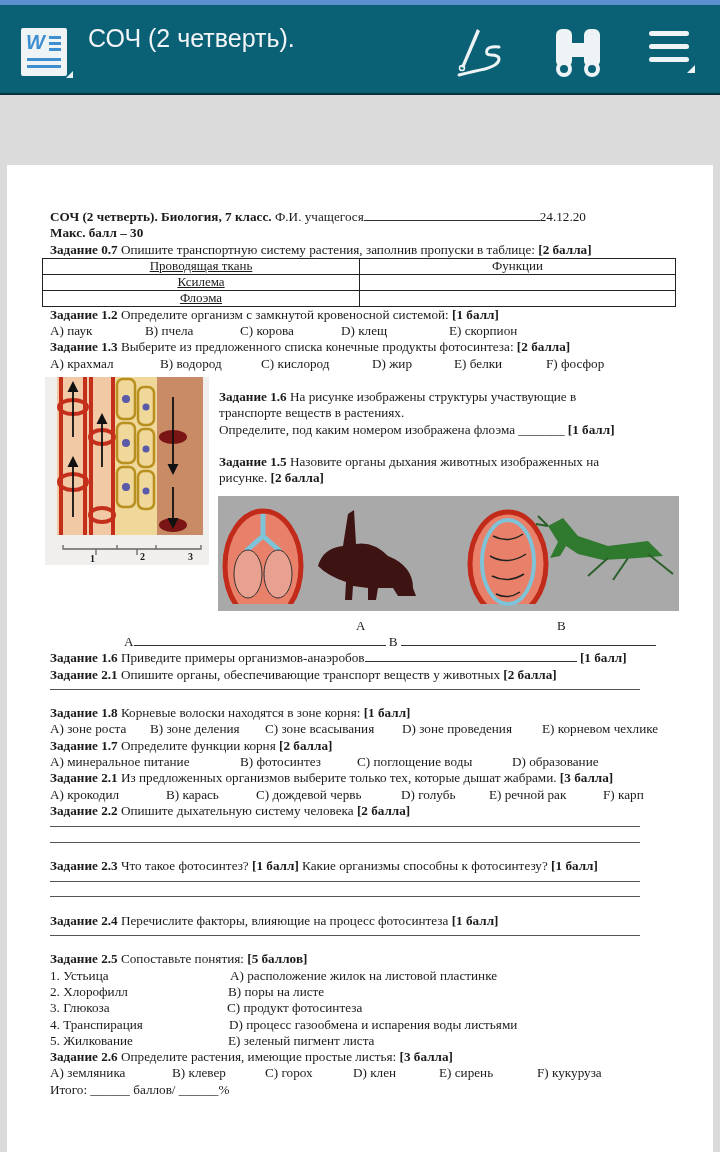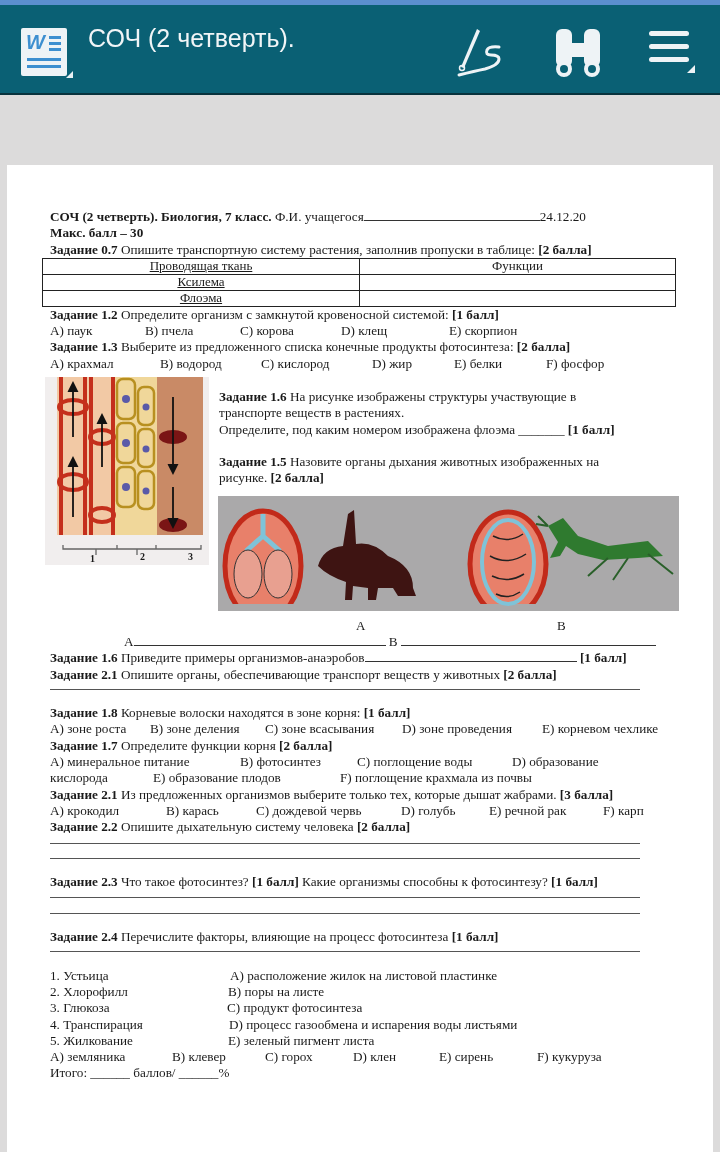--- a/index.html
+++ b/index.html
@@ -250,25 +250,20 @@
 
   <div class="line">
     <b>Задание 1.7</b><span>  Определите функции корня </span><b>[2 балла]</b>
   </div>
   <div class="line opts">
     <span style="width:190px">А) минеральное питание</span>
     <span style="width:117px">В) фотосинтез</span>
     <span style="width:155px">С) поглощение воды</span>
     <span>D) образование</span>
   </div>
-  <div class="line opts">
-    <span style="width:103px">кислорода</span>
-    <span style="width:187px">Е) образование плодов</span>
-    <span>F) поглощение крахмала из почвы</span>
-  </div>
 
   <div class="line">
     <b>Задание 2.1</b><span> Из предложенных организмов выберите только тех, которые дышат жабрами. </span><b>[3 балла]</b>
   </div>
   <div class="line opts">
     <span style="width:116px">А) крокодил</span>
     <span style="width:90px">В) карась</span>
     <span style="width:145px">С) дождевой червь</span>
     <span style="width:88px">D) голубь</span>
     <span style="width:114px">Е) речной рак</span>
@@ -295,20 +290,23 @@
       <div class="hr" style="margin-top:-1px;"></div>
     </div>
 
   <div class="line">
     <b>Задание 2.4</b><span> Перечислите факторы, влияющие на процесс фотосинтеза </span><b>[1 балл]</b>
   </div>
   <div class="line">
       <div class="hr" style="margin-top:6px;"></div>
     </div>
 
+  <div class="line">
+    <b>Задание 2.5</b><span> Сопоставьте понятия: </span><b>[5 баллов]</b>
+  </div>
   <div class="line opts">
       <span style="width:180px">1. Устьица</span>
       <span>А) расположение жилок на листовой пластинке</span>
     </div>
   <div class="line opts">
       <span style="width:178px">2. Хлорофилл</span>
       <span>В) поры на листе</span>
     </div>
   <div class="line opts">
       <span style="width:177px">3. Глюкоза</span>
@@ -316,20 +314,23 @@
     </div>
   <div class="line opts">
       <span style="width:179px">4. Транспирация</span>
       <span>D) процесс газообмена и испарения воды листьями</span>
     </div>
   <div class="line opts">
       <span style="width:178px">5. Жилкование</span>
       <span>Е) зеленый пигмент листа</span>
     </div>
 
+  <div class="line">
+    <b>Задание 2.6</b><span> Определите растения, имеющие простые листья: </span><b>[3 балла]</b>
+  </div>
   <div class="line opts">
     <span style="width:122px">А) земляника</span>
     <span style="width:93px">В) клевер</span>
     <span style="width:88px">С) горох</span>
     <span style="width:86px">D) клен</span>
     <span style="width:98px">Е) сирень</span>
     <span>F) кукуруза</span>
   </div>
   <div class="line">
     <span>Итого: </span><span>______</span><span> баллов/ </span><span>______</span><span>%</span>

